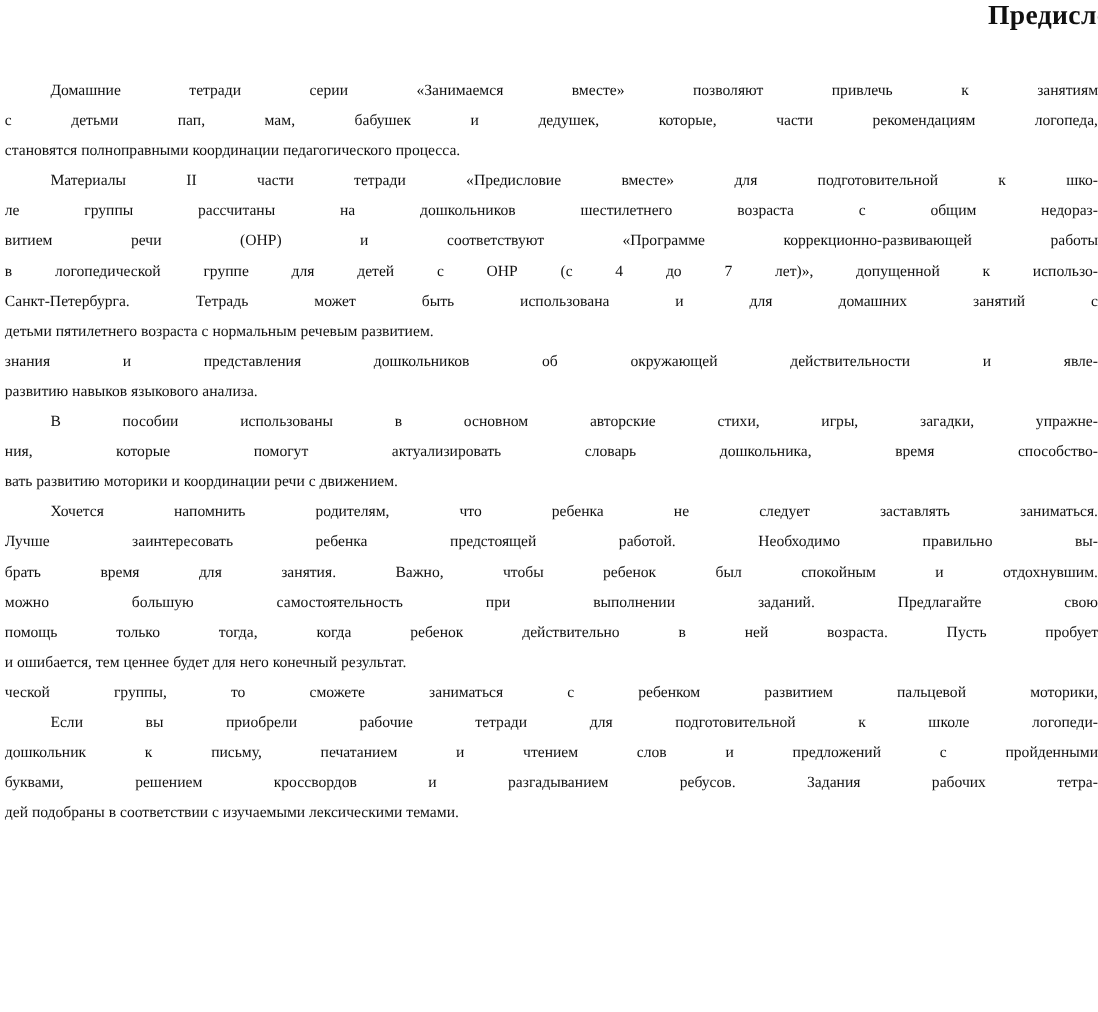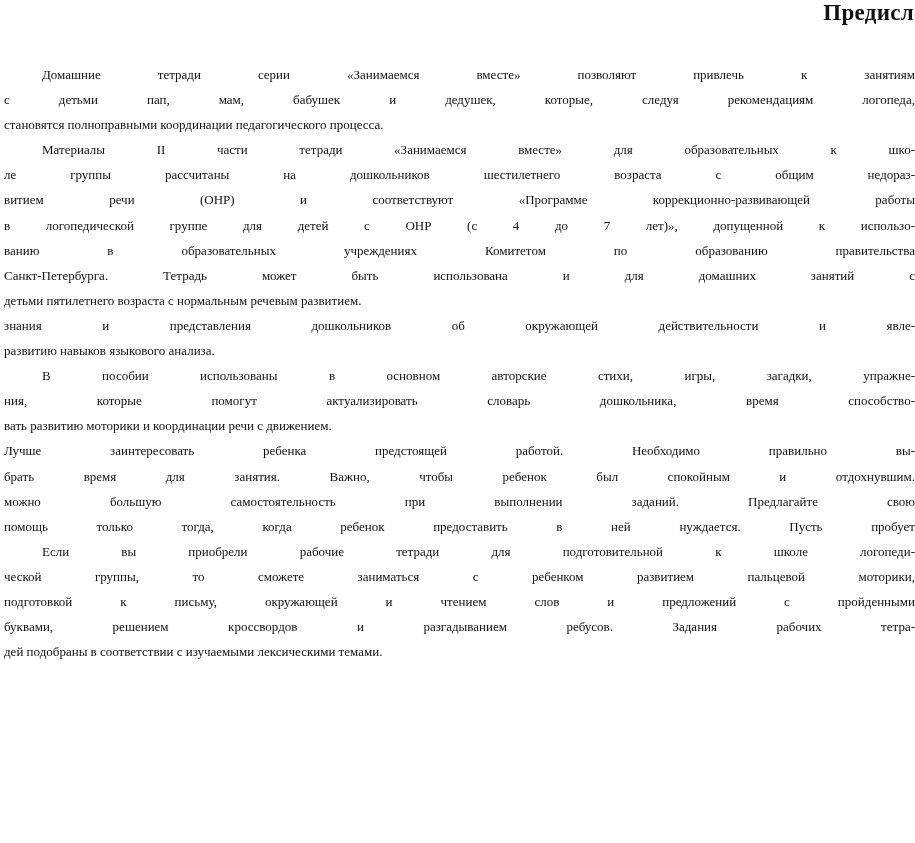--- a/index.html
+++ b/index.html
@@ -25,53 +25,54 @@
 </head>
 <body>
 
 <div class="page">
   <div class="title">Предисловие</div>
 
   <div class="body">
 
     <div>
       <span class="line indent">Домашние тетради серии «Занимаемся вместе» позволяют привлечь к занятиям</span>
-      <span class="line">с детьми пап, мам, бабушек и дедушек, которые, следуя рекомендациям логопеда,</span>
+      <span class="line">с детьми пап, мам, бабушек и дедушек, которые, части рекомендациям логопеда,</span>
       <span class="line last">становятся полноправными координации педагогического процесса.</span>
     </div>
 
     <div>
-      <span class="line indent">Материалы II части тетради «Занимаемся вместе» для образовательных к шко-</span>
+      <span class="line indent">Материалы II части тетради «Предисловие вместе» для подготовительной к шко-</span>
       <span class="line">ле группы рассчитаны на дошкольников шестилетнего возраста с общим недораз-</span>
       <span class="line">витием речи (ОНР) и соответствуют «Программе коррекционно-развивающей работы</span>
       <span class="line">в логопедической группе для детей с ОНР (с 4 до 7 лет)», допущенной к использо-</span>
-      <span class="line">ванию в образовательных учреждениях Комитетом по образованию правительства</span>
       <span class="line">Санкт-Петербурга. Тетрадь может быть использована и для домашних занятий с</span>
       <span class="line last">детьми пятилетнего возраста с нормальным речевым развитием.</span>
     </div>
 
     <div>
       <span class="line">знания и представления дошкольников об окружающей действительности и явле-</span>
       <span class="line last">развитию навыков языкового анализа.</span>
     </div>
 
     <div>
       <span class="line indent">В пособии использованы в основном авторские стихи, игры, загадки, упражне-</span>
       <span class="line">ния, которые помогут актуализировать словарь дошкольника, время способство-</span>
       <span class="line last">вать развитию моторики и координации речи с движением.</span>
     </div>
 
     <div>
+      <span class="line indent">Хочется напомнить родителям, что ребенка не следует заставлять заниматься.</span>
       <span class="line">Лучше заинтересовать ребенка предстоящей работой. Необходимо правильно вы-</span>
       <span class="line">брать время для занятия. Важно, чтобы ребенок был спокойным и отдохнувшим.</span>
       <span class="line">можно большую самостоятельность при выполнении заданий. Предлагайте свою</span>
-      <span class="line">помощь только тогда, когда ребенок предоставить в ней нуждается. Пусть пробует</span>
+      <span class="line">помощь только тогда, когда ребенок действительно в ней возраста. Пусть пробует</span>
+      <span class="line last">и ошибается, тем ценнее будет для него конечный результат.</span>
     </div>
 
     <div>
+      <span class="line">ческой группы, то сможете заниматься с ребенком развитием пальцевой моторики,</span>
       <span class="line indent">Если вы приобрели рабочие тетради для подготовительной к школе логопеди-</span>
-      <span class="line">ческой группы, то сможете заниматься с ребенком развитием пальцевой моторики,</span>
-      <span class="line">подготовкой к письму, окружающей и чтением слов и предложений с пройденными</span>
+      <span class="line">дошкольник к письму, печатанием и чтением слов и предложений с пройденными</span>
       <span class="line">буквами, решением кроссвордов и разгадыванием ребусов. Задания рабочих тетра-</span>
       <span class="line last">дей подобраны в соответствии с изучаемыми лексическими темами.</span>
     </div>
   </div>
 </div>
 
 </body></html>

